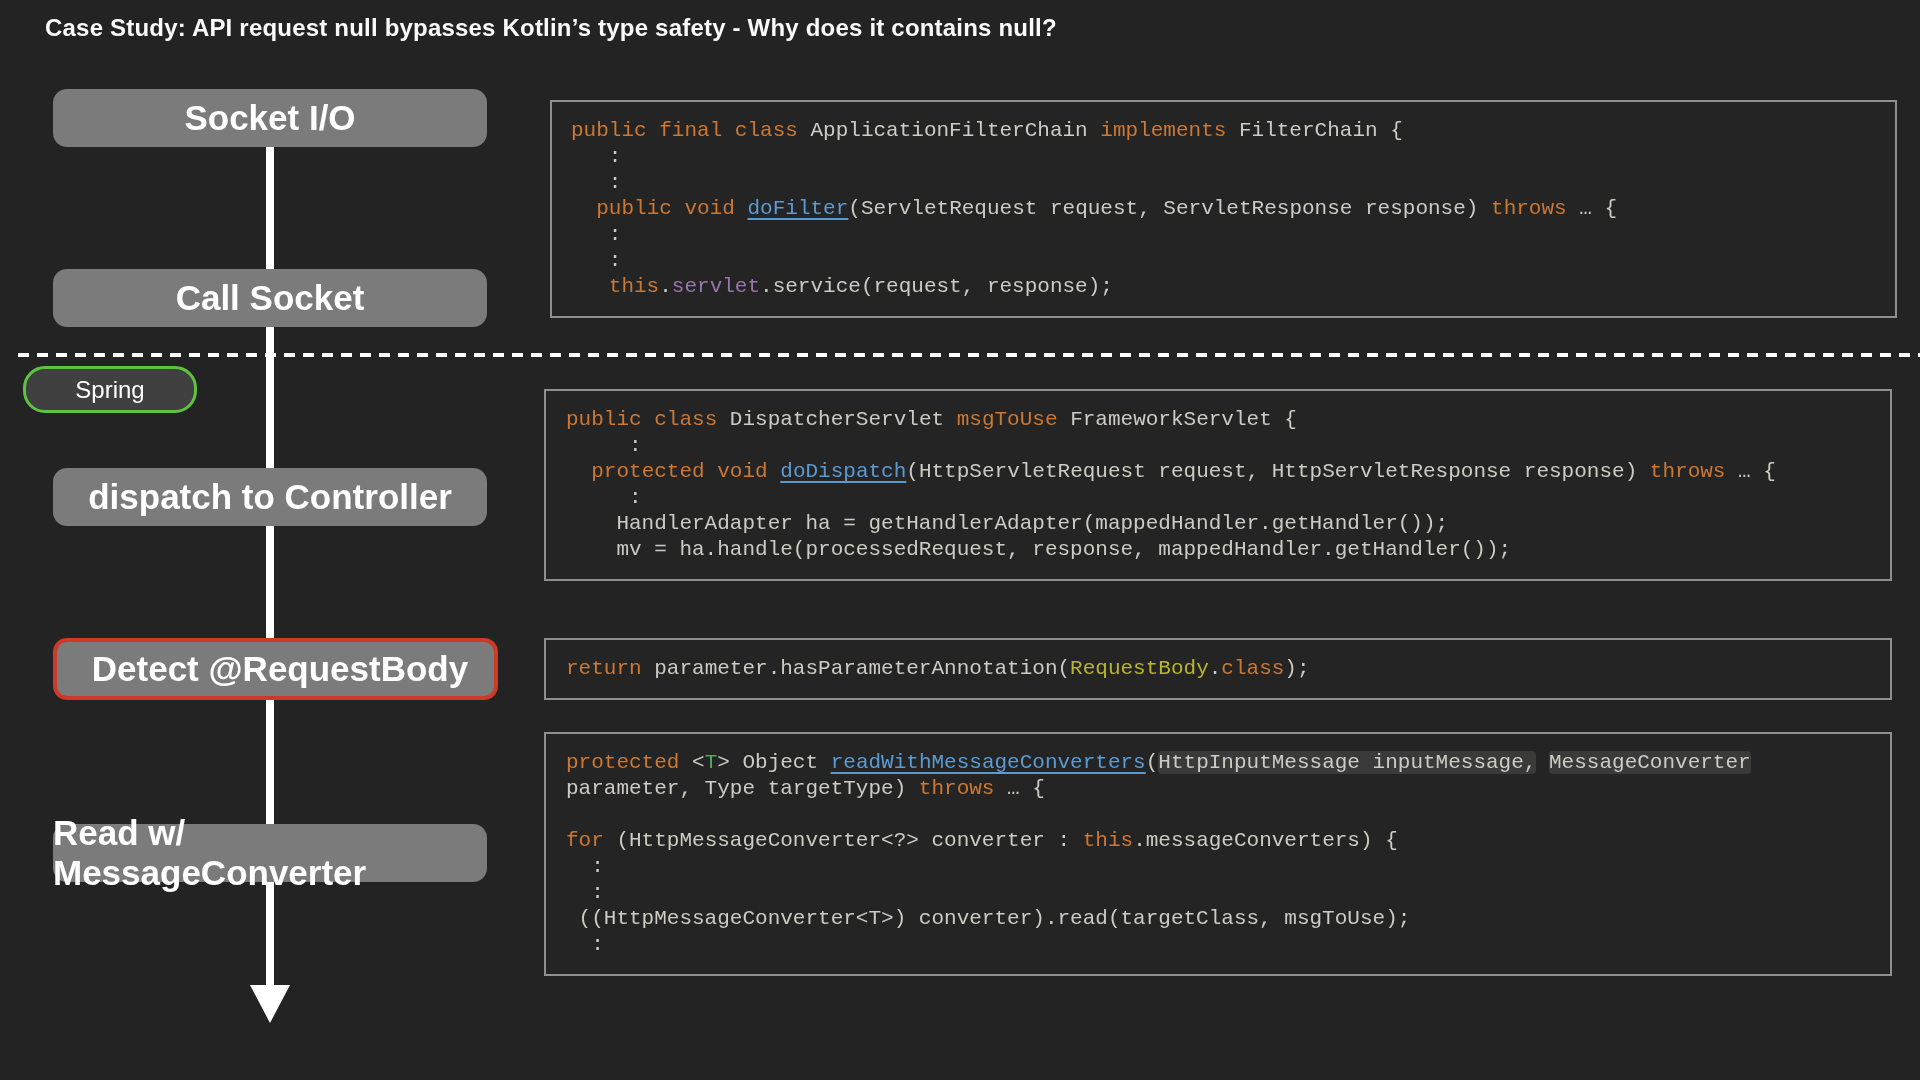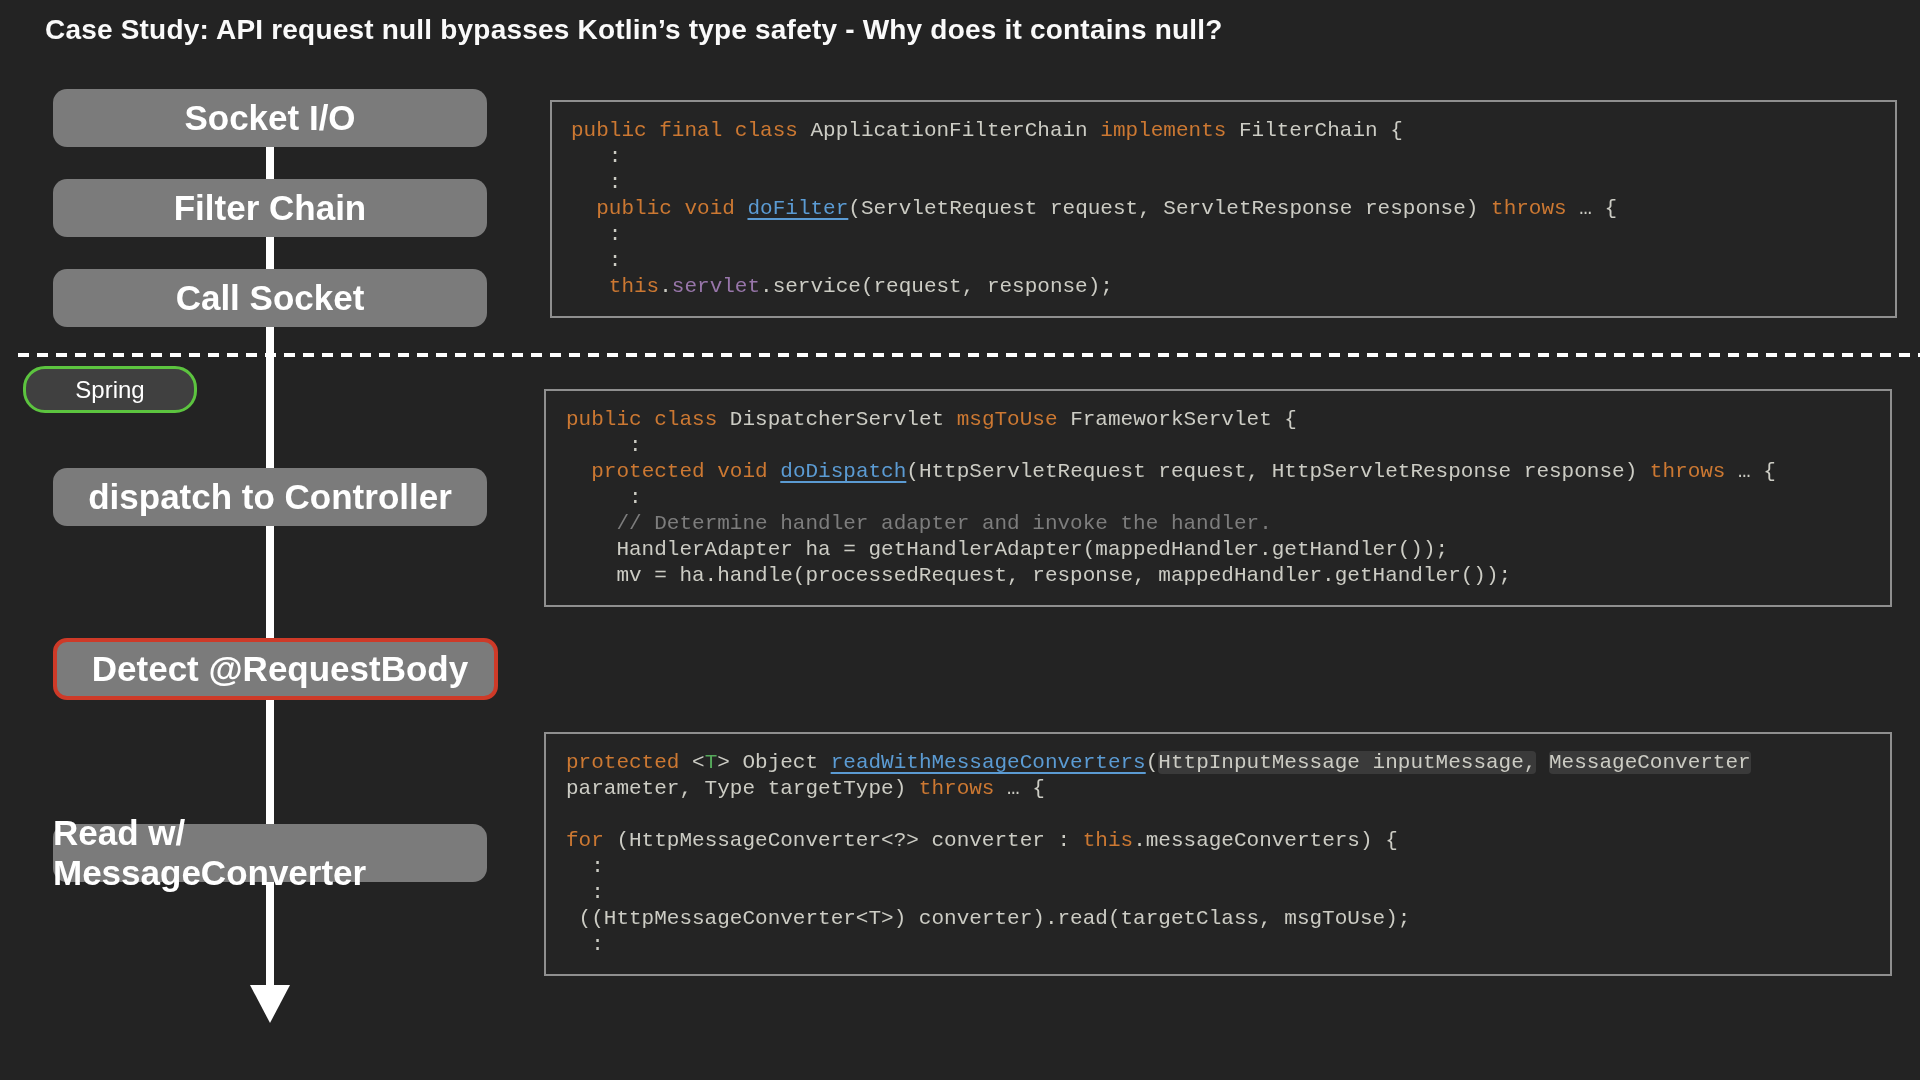--- a/index.html
+++ b/index.html
@@ -2,21 +2,21 @@
 <html><head>
 <meta charset="utf-8">
 <style>
   html,body{margin:0;padding:0;background:#232323;}
   .stage{
     position:relative;width:1920px;height:1080px;overflow:hidden;
     background:#232323;font-family:"Liberation Sans",sans-serif;
   }
   .slide-title{
     position:absolute;left:45px;top:14px;color:#FAFAFA;
-    font-size:28px;font-weight:bold;letter-spacing:.2px;white-space:nowrap;
+    font-size:24px;font-weight:bold;letter-spacing:.2px;white-space:nowrap;
   }
   
   .flow-line{
     position:absolute;left:266px;top:147px;width:8px;height:842px;background:#FFFFFF;
   }
   .flow-arrow-head{
     position:absolute;left:250px;top:985px;width:0;height:0;
     border-left:20px solid transparent;border-right:20px solid transparent;
     border-top:38px solid #FFFFFF;
   }
@@ -60,23 +60,20 @@
   <div class="slide-title">Case Study: API request null bypasses Kotlin’s type safety - Why does it contains null?</div>
 
   <div class="flow-line"></div>
   <div class="flow-arrow-head"></div>
 
   <div class="divider-dashed"></div>
 
   <div class="flow-box" style="top:89px">
       <span>Socket I/O</span>
     </div>
-  <div class="flow-box" style="top:179px">
-      <span>Filter Chain</span>
-    </div>
   <div class="flow-box" style="top:269px">
       <span>Call Socket</span>
     </div>
   <div class="flow-box" style="top:468px">
       <span>dispatch to Controller</span>
     </div>
   <div class="flow-box red" style="top:638px">
       <span>Detect @RequestBody</span>
     </div>
   <div class="flow-box" style="top:824px">
@@ -94,23 +91,25 @@
       <div class="code-line"><span>  </span><span class="tok-kw">public</span><span> </span><span class="tok-kw">void</span><span> </span><span class="tok-m">doFilter</span><span>(ServletRequest request, ServletResponse response) </span><span class="tok-kw">throws</span><span> … {</span></div>
       <div class="code-line"><span>   :</span></div>
       <div class="code-line"><span>   :</span></div>
       <div class="code-line"><span>   </span><span class="tok-kw">this</span><span>.</span><span class="tok-f">servlet</span><span>.service(request, response);</span></div>
     </div>
   <div class="code-block" style="left:544px;top:389px;width:1304px;">
       <div class="code-line"><span class="tok-kw">public</span><span> </span><span class="tok-kw">class</span><span> DispatcherServlet </span><span class="tok-kw">msgToUse</span><span> FrameworkServlet {</span></div>
       <div class="code-line"><span>     :</span></div>
       <div class="code-line"><span>  </span><span class="tok-kw">protected</span><span> </span><span class="tok-kw">void</span><span> </span><span class="tok-m">doDispatch</span><span>(HttpServletRequest request, HttpServletResponse response) </span><span class="tok-kw">throws</span><span> … {</span></div>
       <div class="code-line"><span>     :</span></div>
-      <div class="code-line"><span>    </span><span class="tok-cm">// Determine handler adapter and invoke the handler.</span></div>
       <div class="code-line"><span>    HandlerAdapter ha = getHandlerAdapter(mappedHandler.getHandler());</span></div>
       <div class="code-line"><span>    mv = ha.handle(processedRequest, response, mappedHandler.getHandler());</span></div>
+    </div>
+  <div class="code-block" style="left:544px;top:638px;width:1304px;">
+      <div class="code-line"><span class="tok-kw">return</span><span> parameter.hasParameterAnnotation(</span><span class="tok-cls">RequestBody</span><span>.</span><span class="tok-kw">class</span><span>);</span></div>
     </div>
   <div class="code-block" style="left:544px;top:732px;width:1304px;">
       <div class="code-line"><span class="tok-kw">protected</span><span> &lt;</span><span class="tok-tp">T</span><span>&gt; Object </span><span class="tok-m">readWithMessageConverters</span><span>(</span><span class="tok-hl">HttpInputMessage inputMessage,</span><span> </span><span class="tok-hl">MessageConverter</span></div>
       <div class="code-line"><span>parameter, Type targetType) </span><span class="tok-kw">throws</span><span> … {</span></div>
       <div class="code-line">&nbsp;</div>
       <div class="code-line"><span class="tok-kw">for</span><span> (HttpMessageConverter&lt;?&gt; converter : </span><span class="tok-kw">this</span><span>.messageConverters) {</span></div>
       <div class="code-line"><span>  :</span></div>
       <div class="code-line"><span>  :</span></div>
       <div class="code-line"><span> ((HttpMessageConverter&lt;T&gt;) converter).read(targetClass, msgToUse);</span></div>
       <div class="code-line"><span>  :</span></div>

